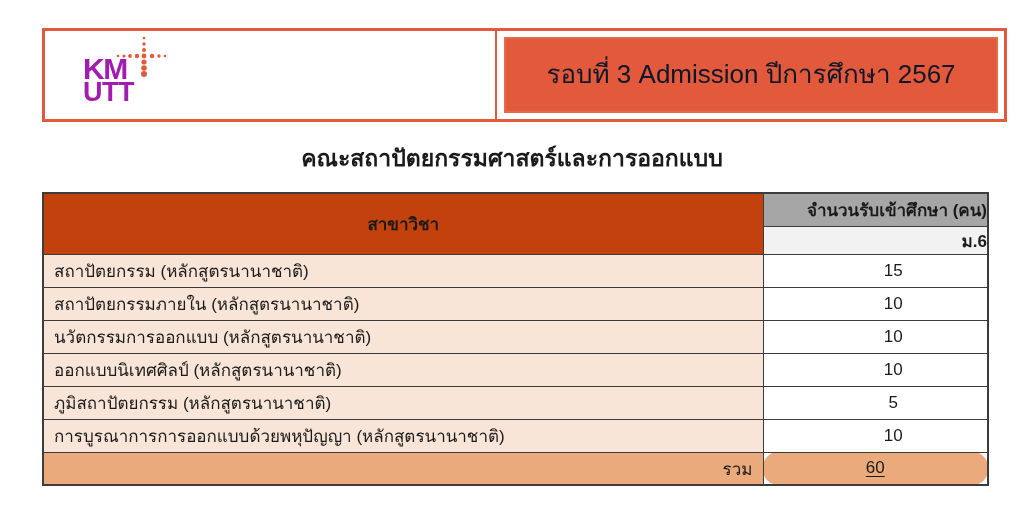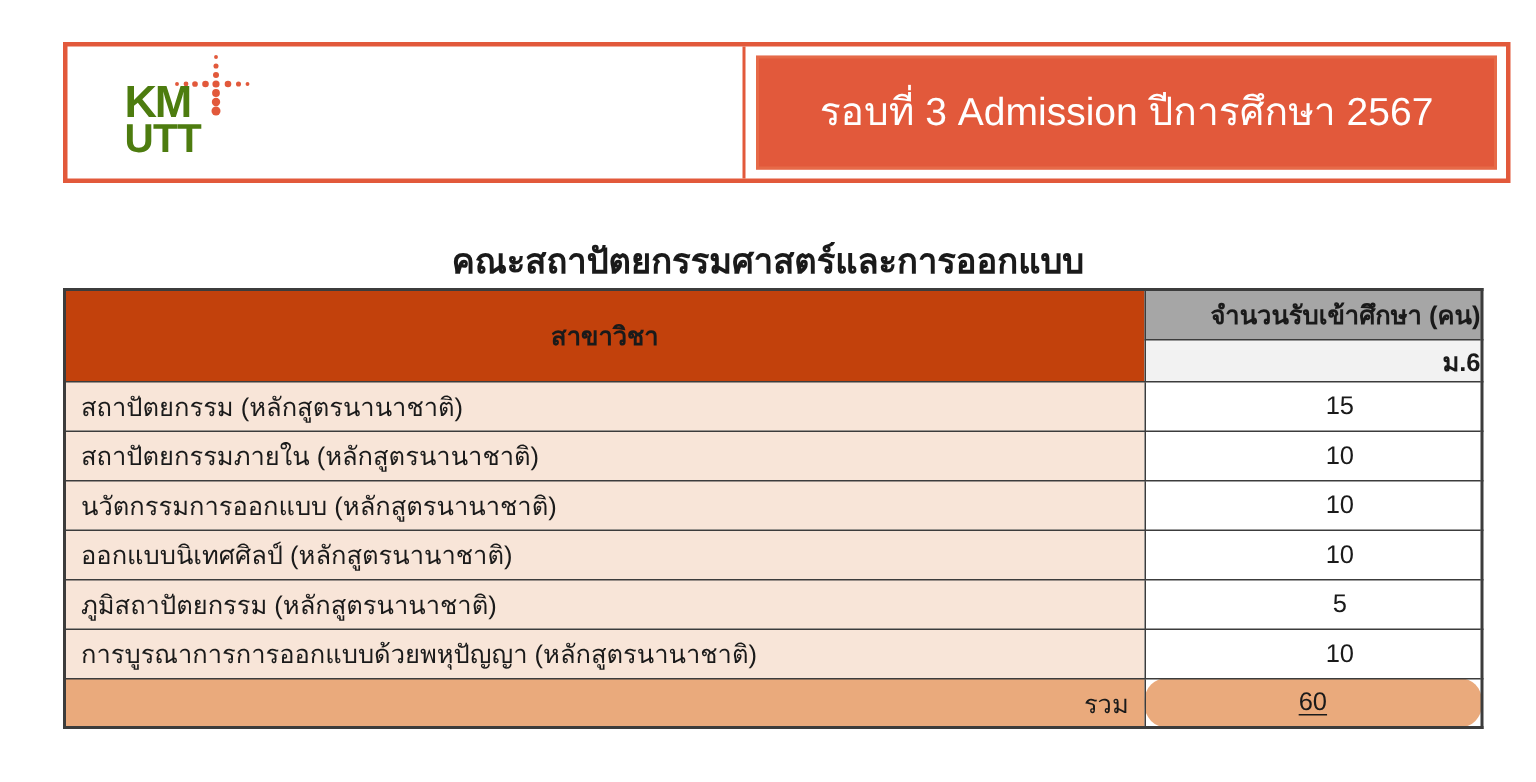--- a/index.html
+++ b/index.html
@@ -28,21 +28,21 @@
   }
   .logo {
     position: relative;
     width: 112px; height: 86px;
     flex: 0 0 auto;
     margin-left: 16px;
   }
   .logo-text {
     position: absolute;
     left: 22px; top: 24px;
-    color: #4d7c0f;
+    color: #a21caf;
     font-weight: bold;
     font-size: 30px;
     line-height: 0.84;
     letter-spacing: -1.5px;
   }
   .logo-text .l2 { font-size: 27px; letter-spacing: -0.5px; }
   .logo-dots { position: absolute; right: 6px; top: 2px; }
   .header-title {
     flex: 1;
     text-align: center;
@@ -51,37 +51,36 @@
     padding-bottom: 4px;
   }
   .header-right {
     flex: 1;
     padding: 6px 6px 6px 7px;
   }
   .banner {
     width: 100%; height: 100%;
     background: #e2593b;
     box-shadow: inset 0 0 0 2px #e66a48;
-    color: #ffffff;
+    color: #0f172a;
     display: flex;
     align-items: center;
     justify-content: center;
     font-size: 26px;
     padding-bottom: 4px;
   }
 
   
   .subtitle {
     position: absolute;
     left: 0; top: 140px;
     width: 1024px;
     text-align: center;
     font-size: 23px;
     font-weight: bold;
-    margin-top: 16px;
   }
 
   
   table.doc-table {
     position: absolute;
     left: 42px; top: 192px;
     width: 945px;
     border-collapse: collapse;
     border: 2px solid #3c3c3c;
     table-layout: fixed;

